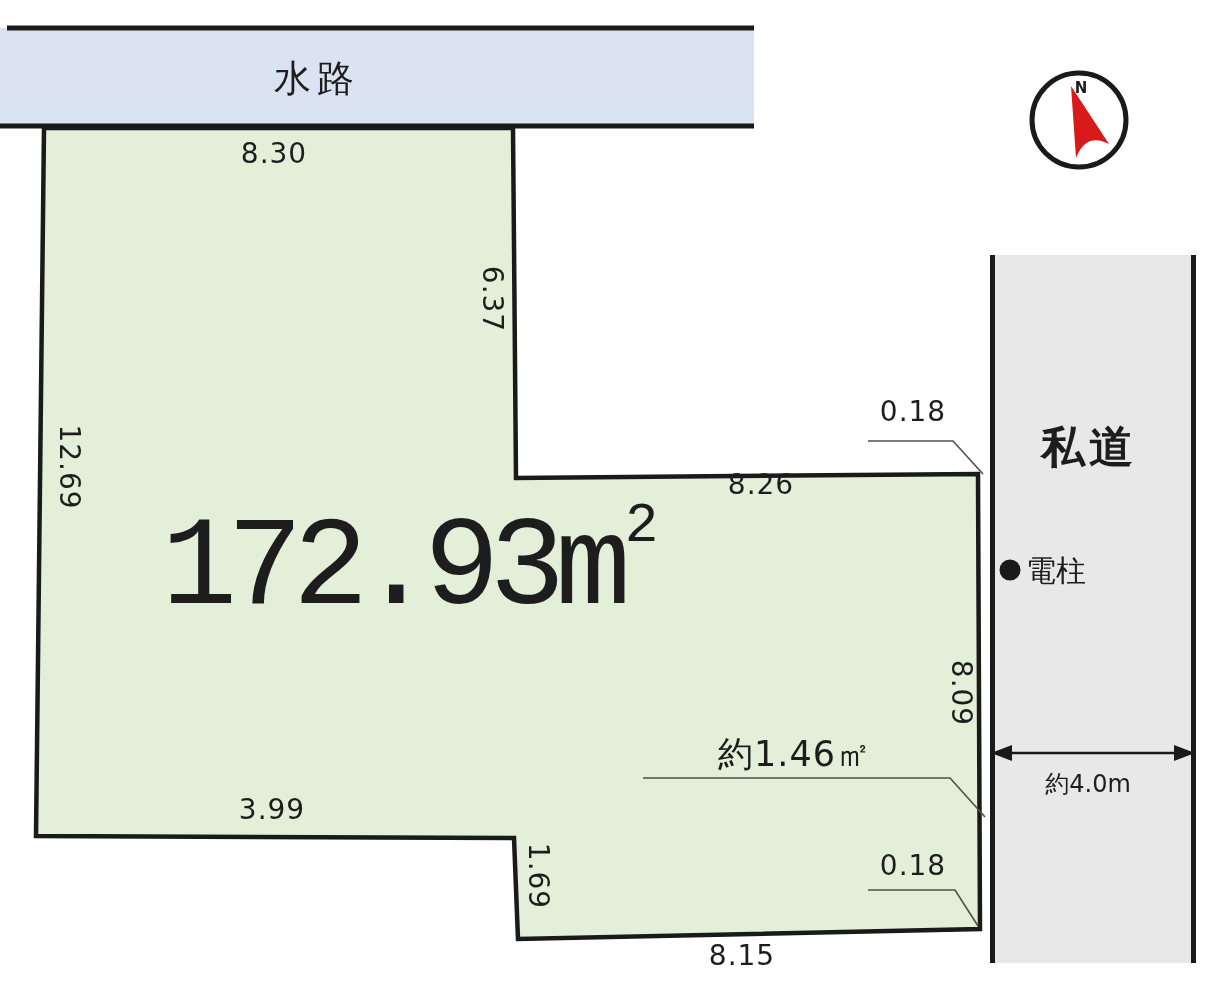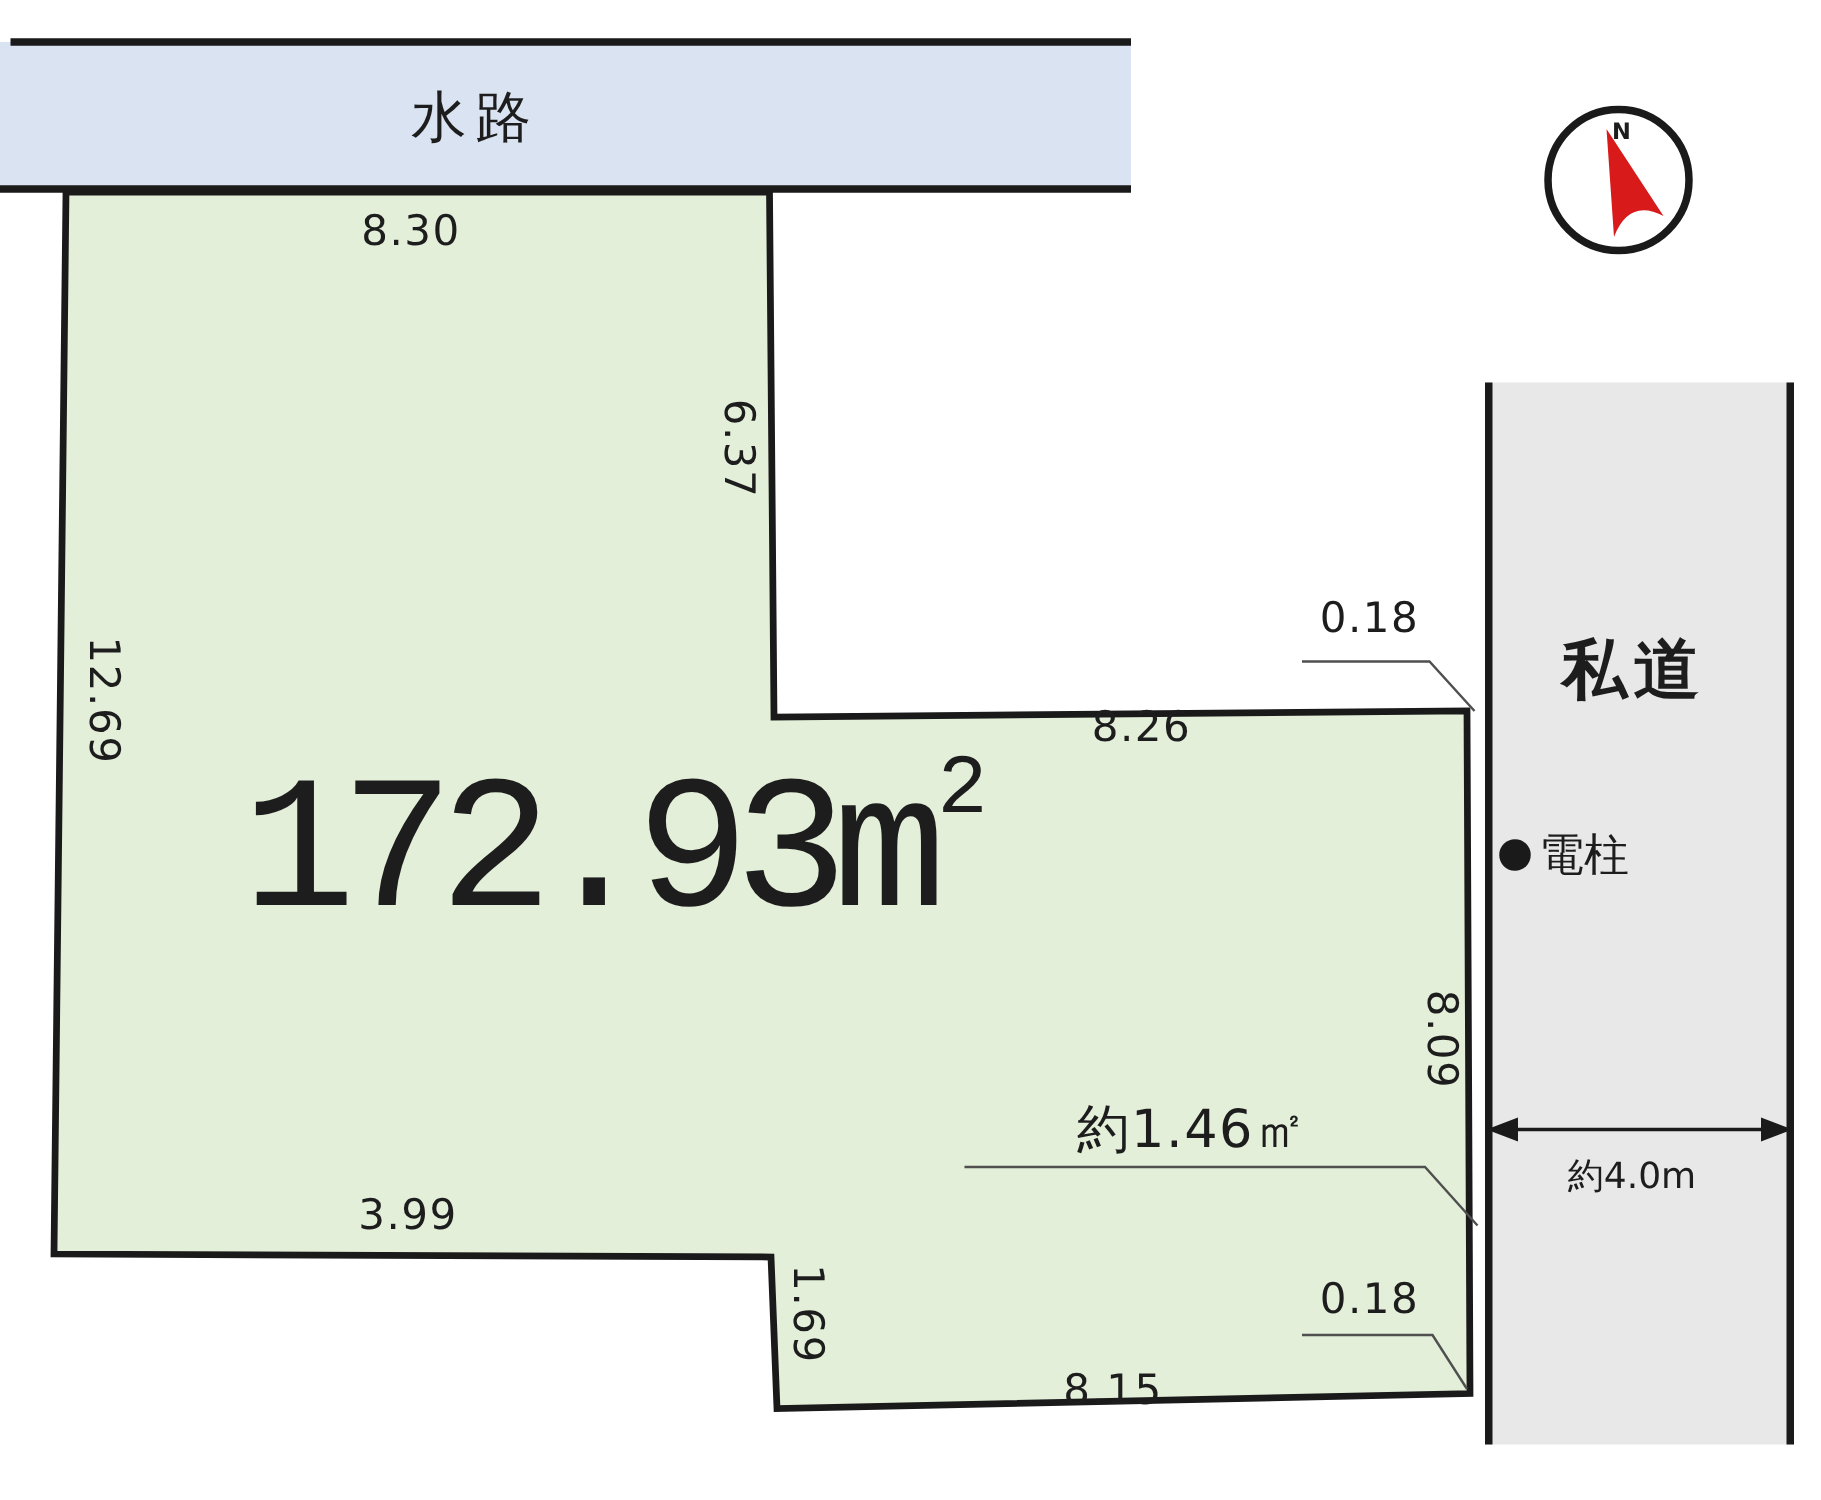--- a/index.html
+++ b/index.html
@@ -29,21 +29,21 @@
   #lbl-pole    {left:1056px;top:571px; font-size:30px;}
   #lbl-area    {left:410px; top:570px; font-size:126px; letter-spacing:-10px;font-family:Liberation Mono, monospace;}
   #lbl-area .sup{font-size:56px; letter-spacing:0; position:relative; top:-62px; margin-left:4px;}
   #lbl-tsubo   {left:417px; top:639px; font-size:48px; letter-spacing:1px;}
   #lbl-sb1     {left:798px; top:713px; font-size:31px; letter-spacing:1px;}
   #lbl-sb2     {left:795px; top:754px; font-size:35px; letter-spacing:1px;}
   #lbl-d809    {left:961px; top:693px;}
   #lbl-rw      {left:1088px;top:784px; font-size:24px;}
   #lbl-d859    {left:272px; top:810px;}
   #lbl-d169    {left:538px; top:876px;}
-  #lbl-d815    {left:742px; top:927px;}
+  #lbl-d815    {left:742px; top:956px;}
   #lbl-d018b   {left:913px; top:866px;}
   #lbl-north-n {left:1081px;top:88px; font-size:15px; font-weight:bold;}
 </style>
 </head>
 <body>
 
 <div id="stage" style="--plot-fill: #e3efd9; --water-fill: #d9e3f2; --road-fill: #e8e8e8; --line: #1a1a1a; --leader: #4f4f4f; --north-red: #d81a1a; --text: #1d1d1d;">
 
   <svg id="plan-svg" viewBox="0 0 1214 1000" xmlns="http://www.w3.org/2000/svg">
 

